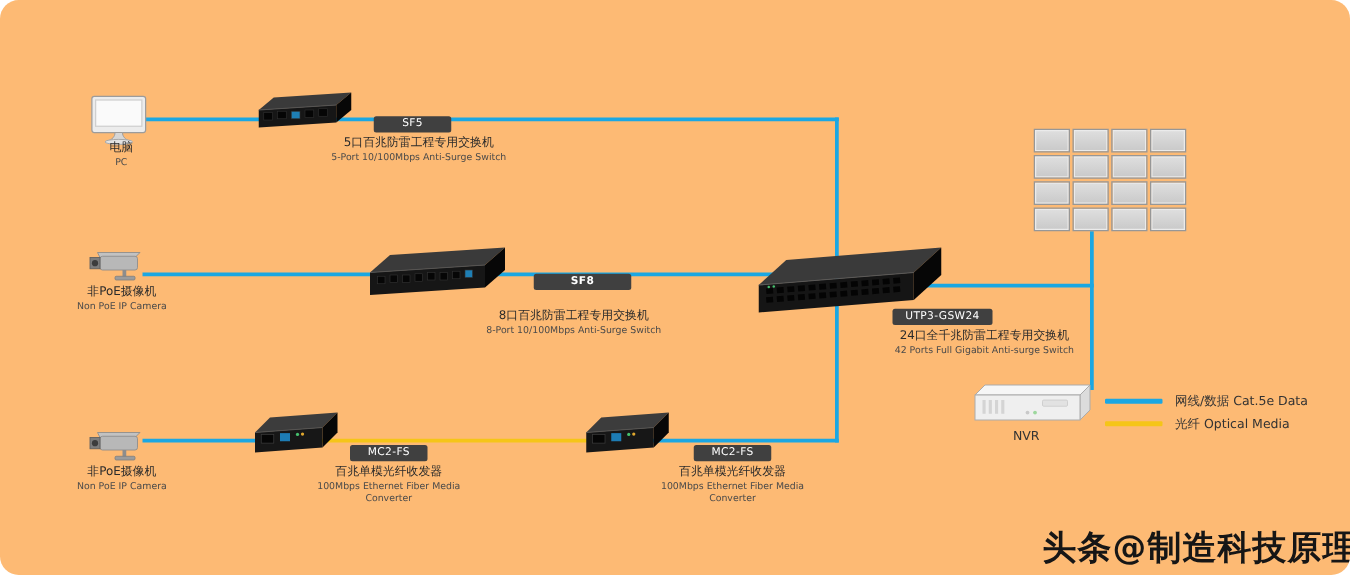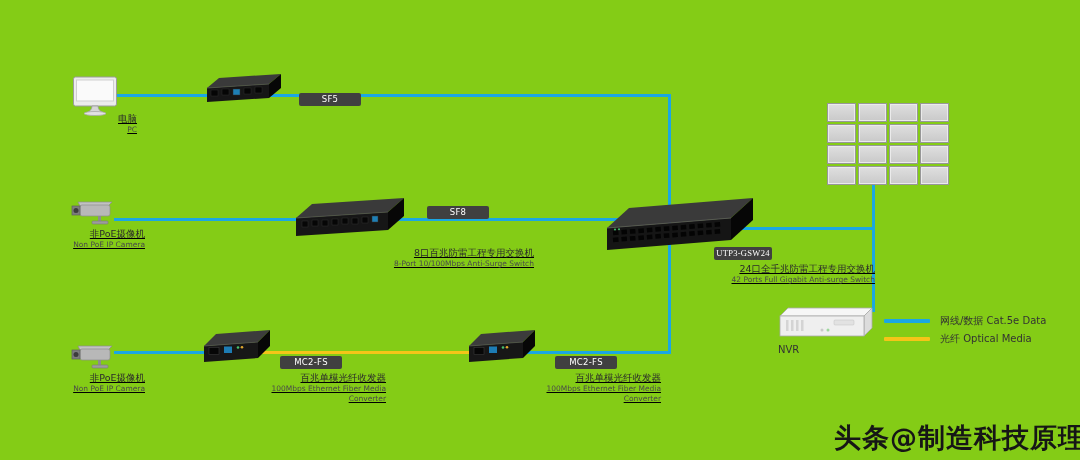--- a/index.html
+++ b/index.html
@@ -1,44 +1,44 @@
 <!DOCTYPE html>
 <html style="--data-line: #1BA7E3; --optical-line: #F5C518; --badge-bg: #404040; --background: #ffffff;"><head>
 <meta charset="utf-8">
 <style>
   html,body{margin:0;padding:0;background:#ffffff;}
   body{font-family:"DejaVu Sans","Liberation Sans",sans-serif;}
-  .stage{position:relative;width:1080px;height:460px;background:#84cc16;overflow:hidden;}
+  .stage{position:relative;width:1080px;height:460px;background:#fdba74;overflow:hidden;border-radius:15px;}
 
   .line{position:absolute;background:var(--data-line,#1BA7E3);}
   .line.optical{background:var(--optical-line,#F5C518);}
   .h{height:3px;} .v{width:3px;}
 
   .icon{position:absolute;line-height:0;}
 
   .badge{position:absolute;background:var(--badge-bg,#404040);color:#fff;
          font-size:8.5px;line-height:13px;height:13px;text-align:center;
          border-radius:2px;letter-spacing:.3px;}
 
-  .dev-label{position:absolute;text-align:right;text-decoration:underline;}
+  .dev-label{position:absolute;text-align:center;}
   .dev-label .cn{display:block;font-size:9.5px;color:#2b2b2b;line-height:1.3;}
   .dev-label .en{display:block;font-size:7.5px;color:#4a4a4a;line-height:1.35;}
 
   .videowall{position:absolute;display:grid;grid-template-columns:repeat(4,29px);
              grid-template-rows:repeat(4,19px);gap:2px;}
   .vw-tile{background:linear-gradient(180deg,#dfdfdf,#c9c9c9);border:1px solid #979797;
            box-sizing:border-box;box-shadow:inset 0 0 0 1px #ebebeb;}
 
   .legend-row{position:absolute;display:flex;align-items:center;gap:10px;height:14px;justify-content:flex-end;}
   .legend-sample{width:46px;height:4px;border-radius:1px;}
   .legend-sample.data{background:var(--data-line,#1BA7E3);}
   .legend-sample.optical{background:var(--optical-line,#F5C518);}
   .legend-text{font-size:10px;color:#333;white-space:nowrap;}
 
-  .nvr-label{position:absolute;font-size:10px;color:#333;text-align:left;}
+  .nvr-label{position:absolute;font-size:10px;color:#333;text-align:center;}
 
   .watermark{position:absolute;font-size:27px;font-weight:700;color:#161616;
              letter-spacing:1px;white-space:nowrap;}
 </style>
 </head>
 <body>
 
 <div class="stage">
 
   <div class="line h" style="left:104px;top:94px;width:567px;"></div>
@@ -179,40 +179,44 @@
       <rect x="13" y="16" width="2.5" height="11" fill="#d4d4d4"></rect>
       <rect x="18" y="16" width="2.5" height="11" fill="#d4d4d4"></rect>
       <rect x="23" y="16" width="2.5" height="11" fill="#d4d4d4"></rect>
       <rect x="56" y="16" width="20" height="5" rx="1" fill="#e2e2e2" stroke="#c0c0c0" stroke-width="0.5"></rect>
       <circle cx="50" cy="26" r="1.5" fill="#9dd79d"></circle>
       <circle cx="44" cy="26" r="1.5" fill="#c9c9c9"></circle>
     </svg>
   </div>
 
   <div class="badge" style="left:299px;top:93px;width:62px;">SF5</div>
-  <div class="badge" style="left:427px;top:206px;width:62px;">SF8</div>
-  <div class="badge" style="left:714px;top:247px;width:58px;font-family:Liberation Serif, serif;">UTP3-GSW24</div>
+  <div class="badge" style="left:427px;top:219px;width:78px;font-weight:bold;">SF8</div>
+  <div class="badge" style="left:714px;top:247px;width:80px;">UTP3-GSW24</div>
   <div class="badge" style="left:280px;top:356px;width:62px;">MC2-FS</div>
   <div class="badge" style="left:555px;top:356px;width:62px;">MC2-FS</div>
 
   <div class="dev-label" style="left:57px;top:113px;width:80px;">
     <span class="cn">电脑</span>
     <span class="en">PC</span>
   </div>
 
   <div class="dev-label" style="left:50px;top:228px;width:95px;">
     <span class="cn">非PoE摄像机</span>
     <span class="en">Non PoE IP Camera</span>
   </div>
 
   <div class="dev-label" style="left:50px;top:372px;width:95px;">
     <span class="cn">非PoE摄像机</span>
     <span class="en">Non PoE IP Camera</span>
   </div>
 
+  <div class="dev-label" style="left:260px;top:109px;width:150px;">
+    <span class="cn">5口百兆防雷工程专用交换机</span>
+    <span class="en">5-Port 10/100Mbps Anti-Surge Switch</span>
+  </div>
 
   <div class="dev-label" style="left:384px;top:235px;width:150px;margin-top:12px;">
     <span class="cn">8口百兆防雷工程专用交换机</span>
     <span class="en">8-Port 10/100Mbps Anti-Surge Switch</span>
   </div>
 
   <div class="dev-label" style="left:669px;top:263px;width:175px;margin-left:31px;">
     <span class="cn">24口全千兆防雷工程专用交换机</span>
     <span class="en">42 Ports Full Gigabit Anti-surge Switch</span>
   </div>

